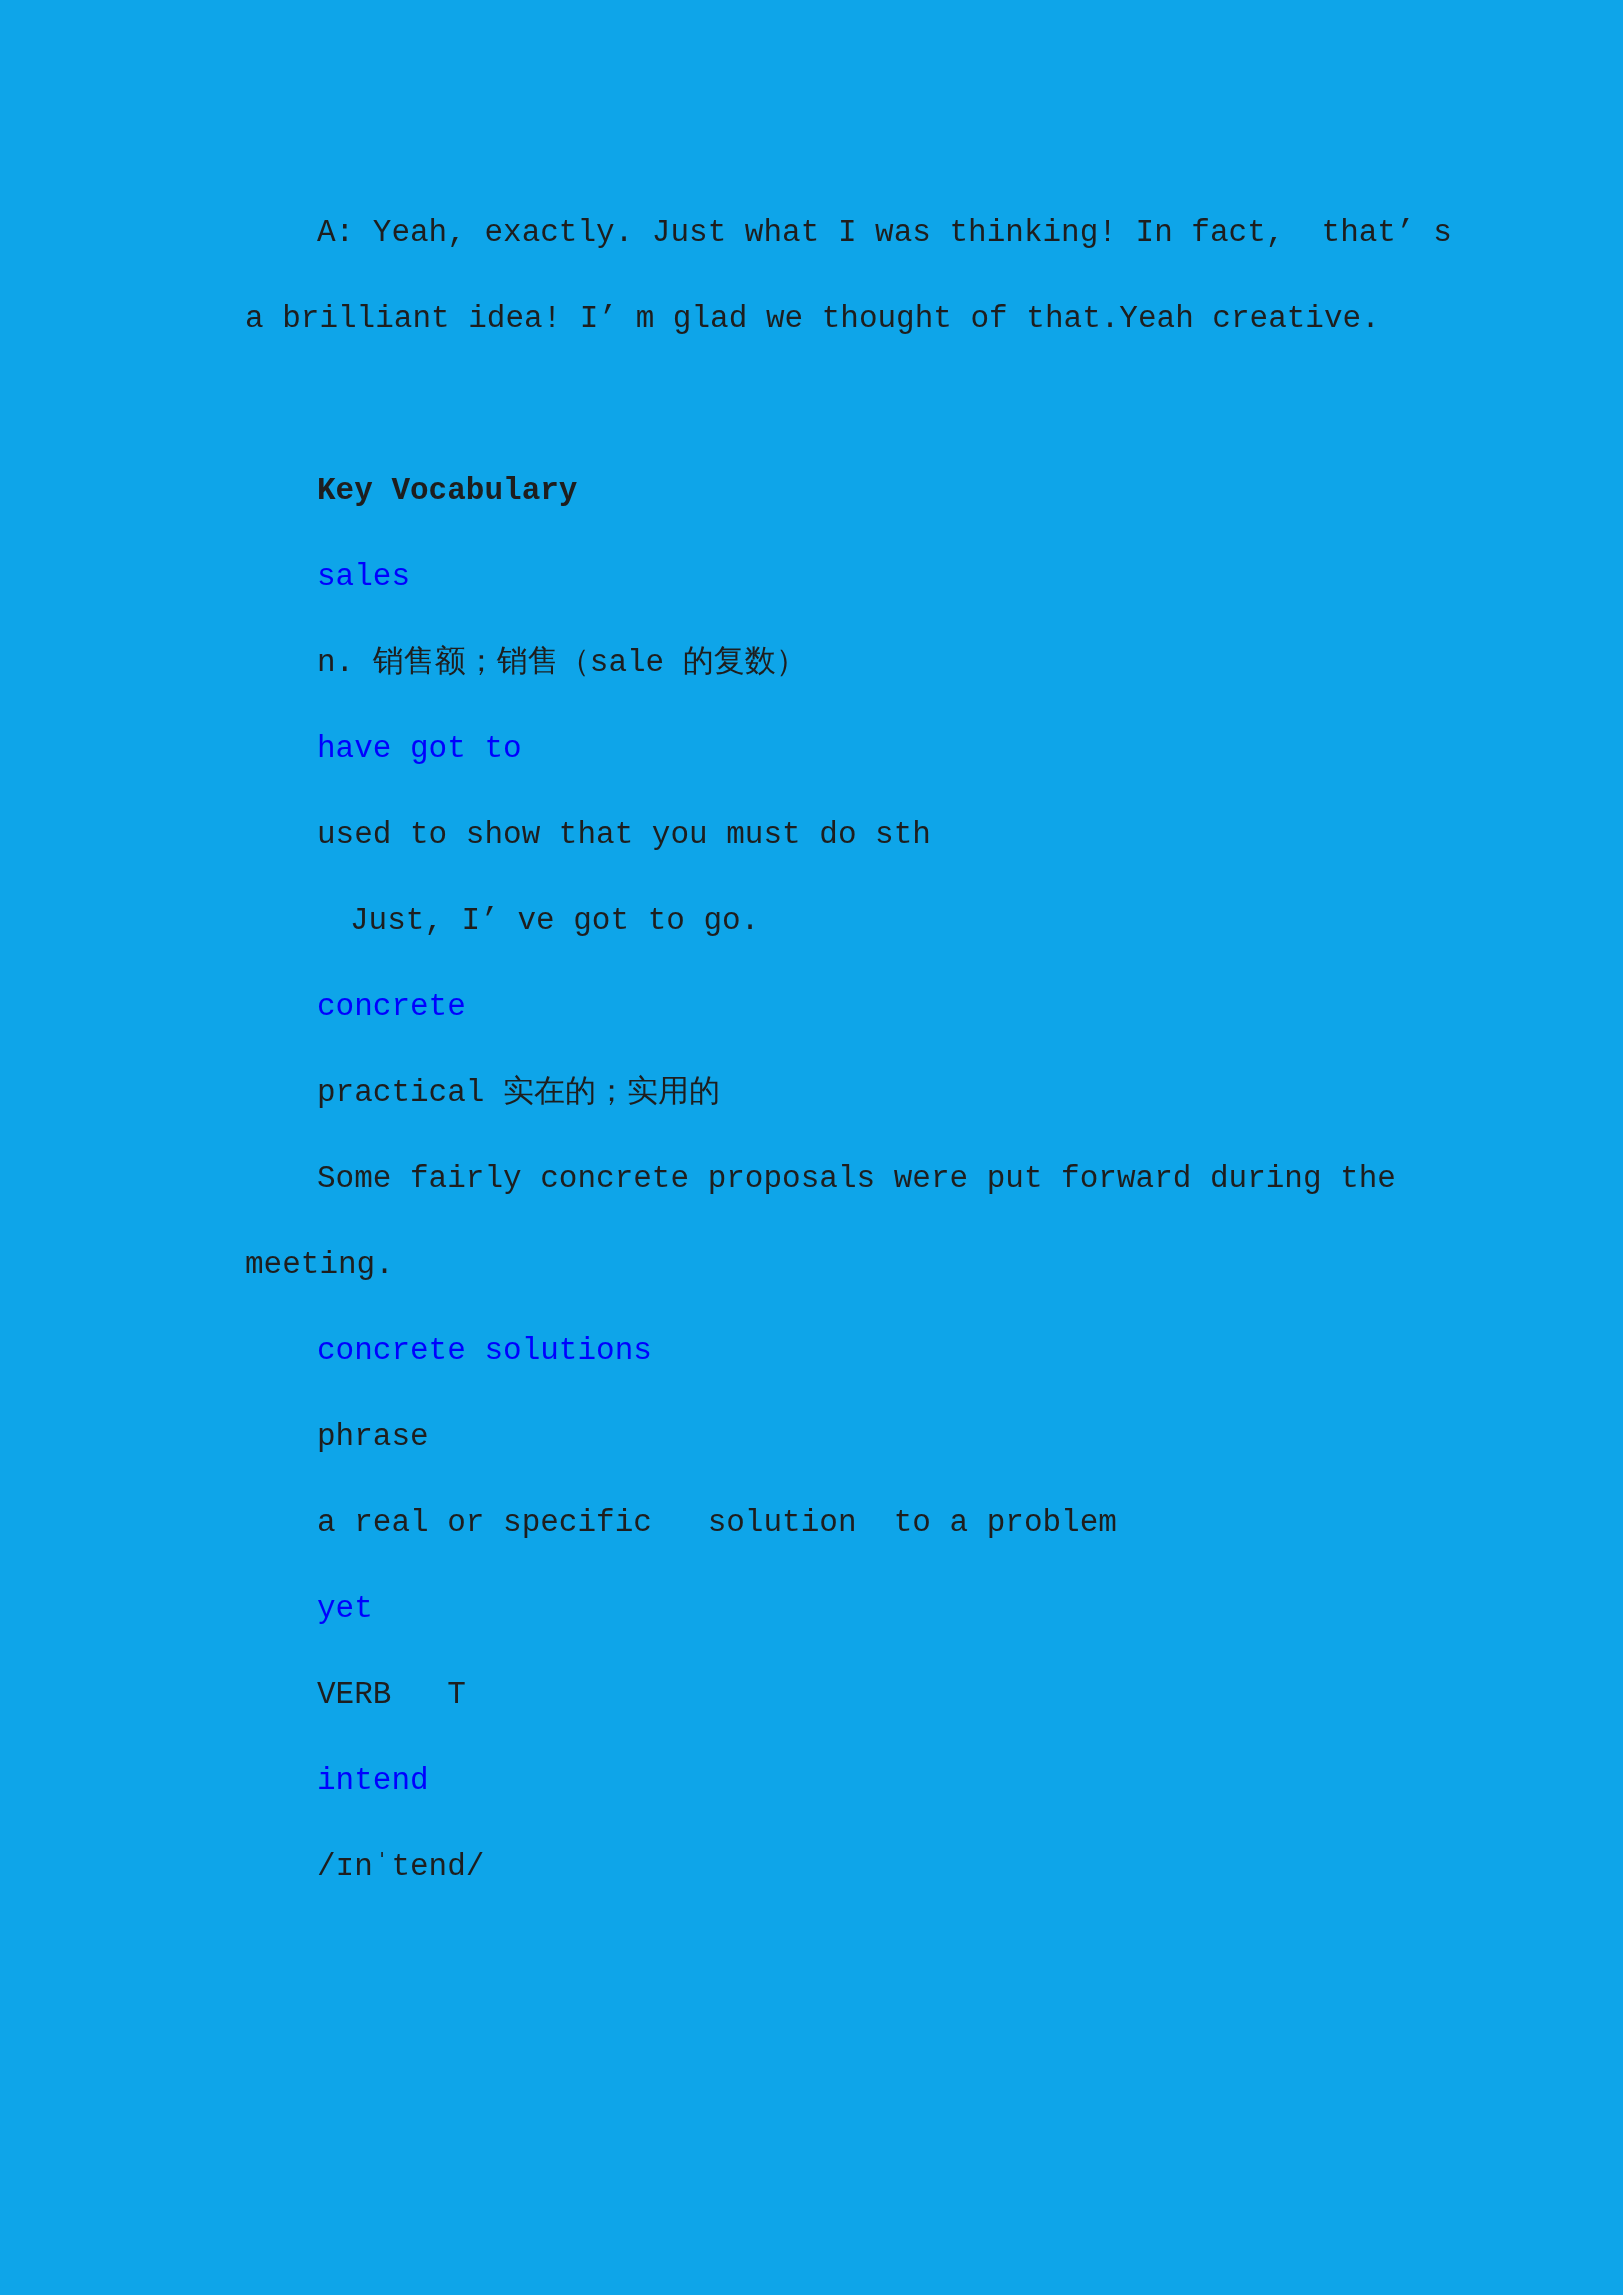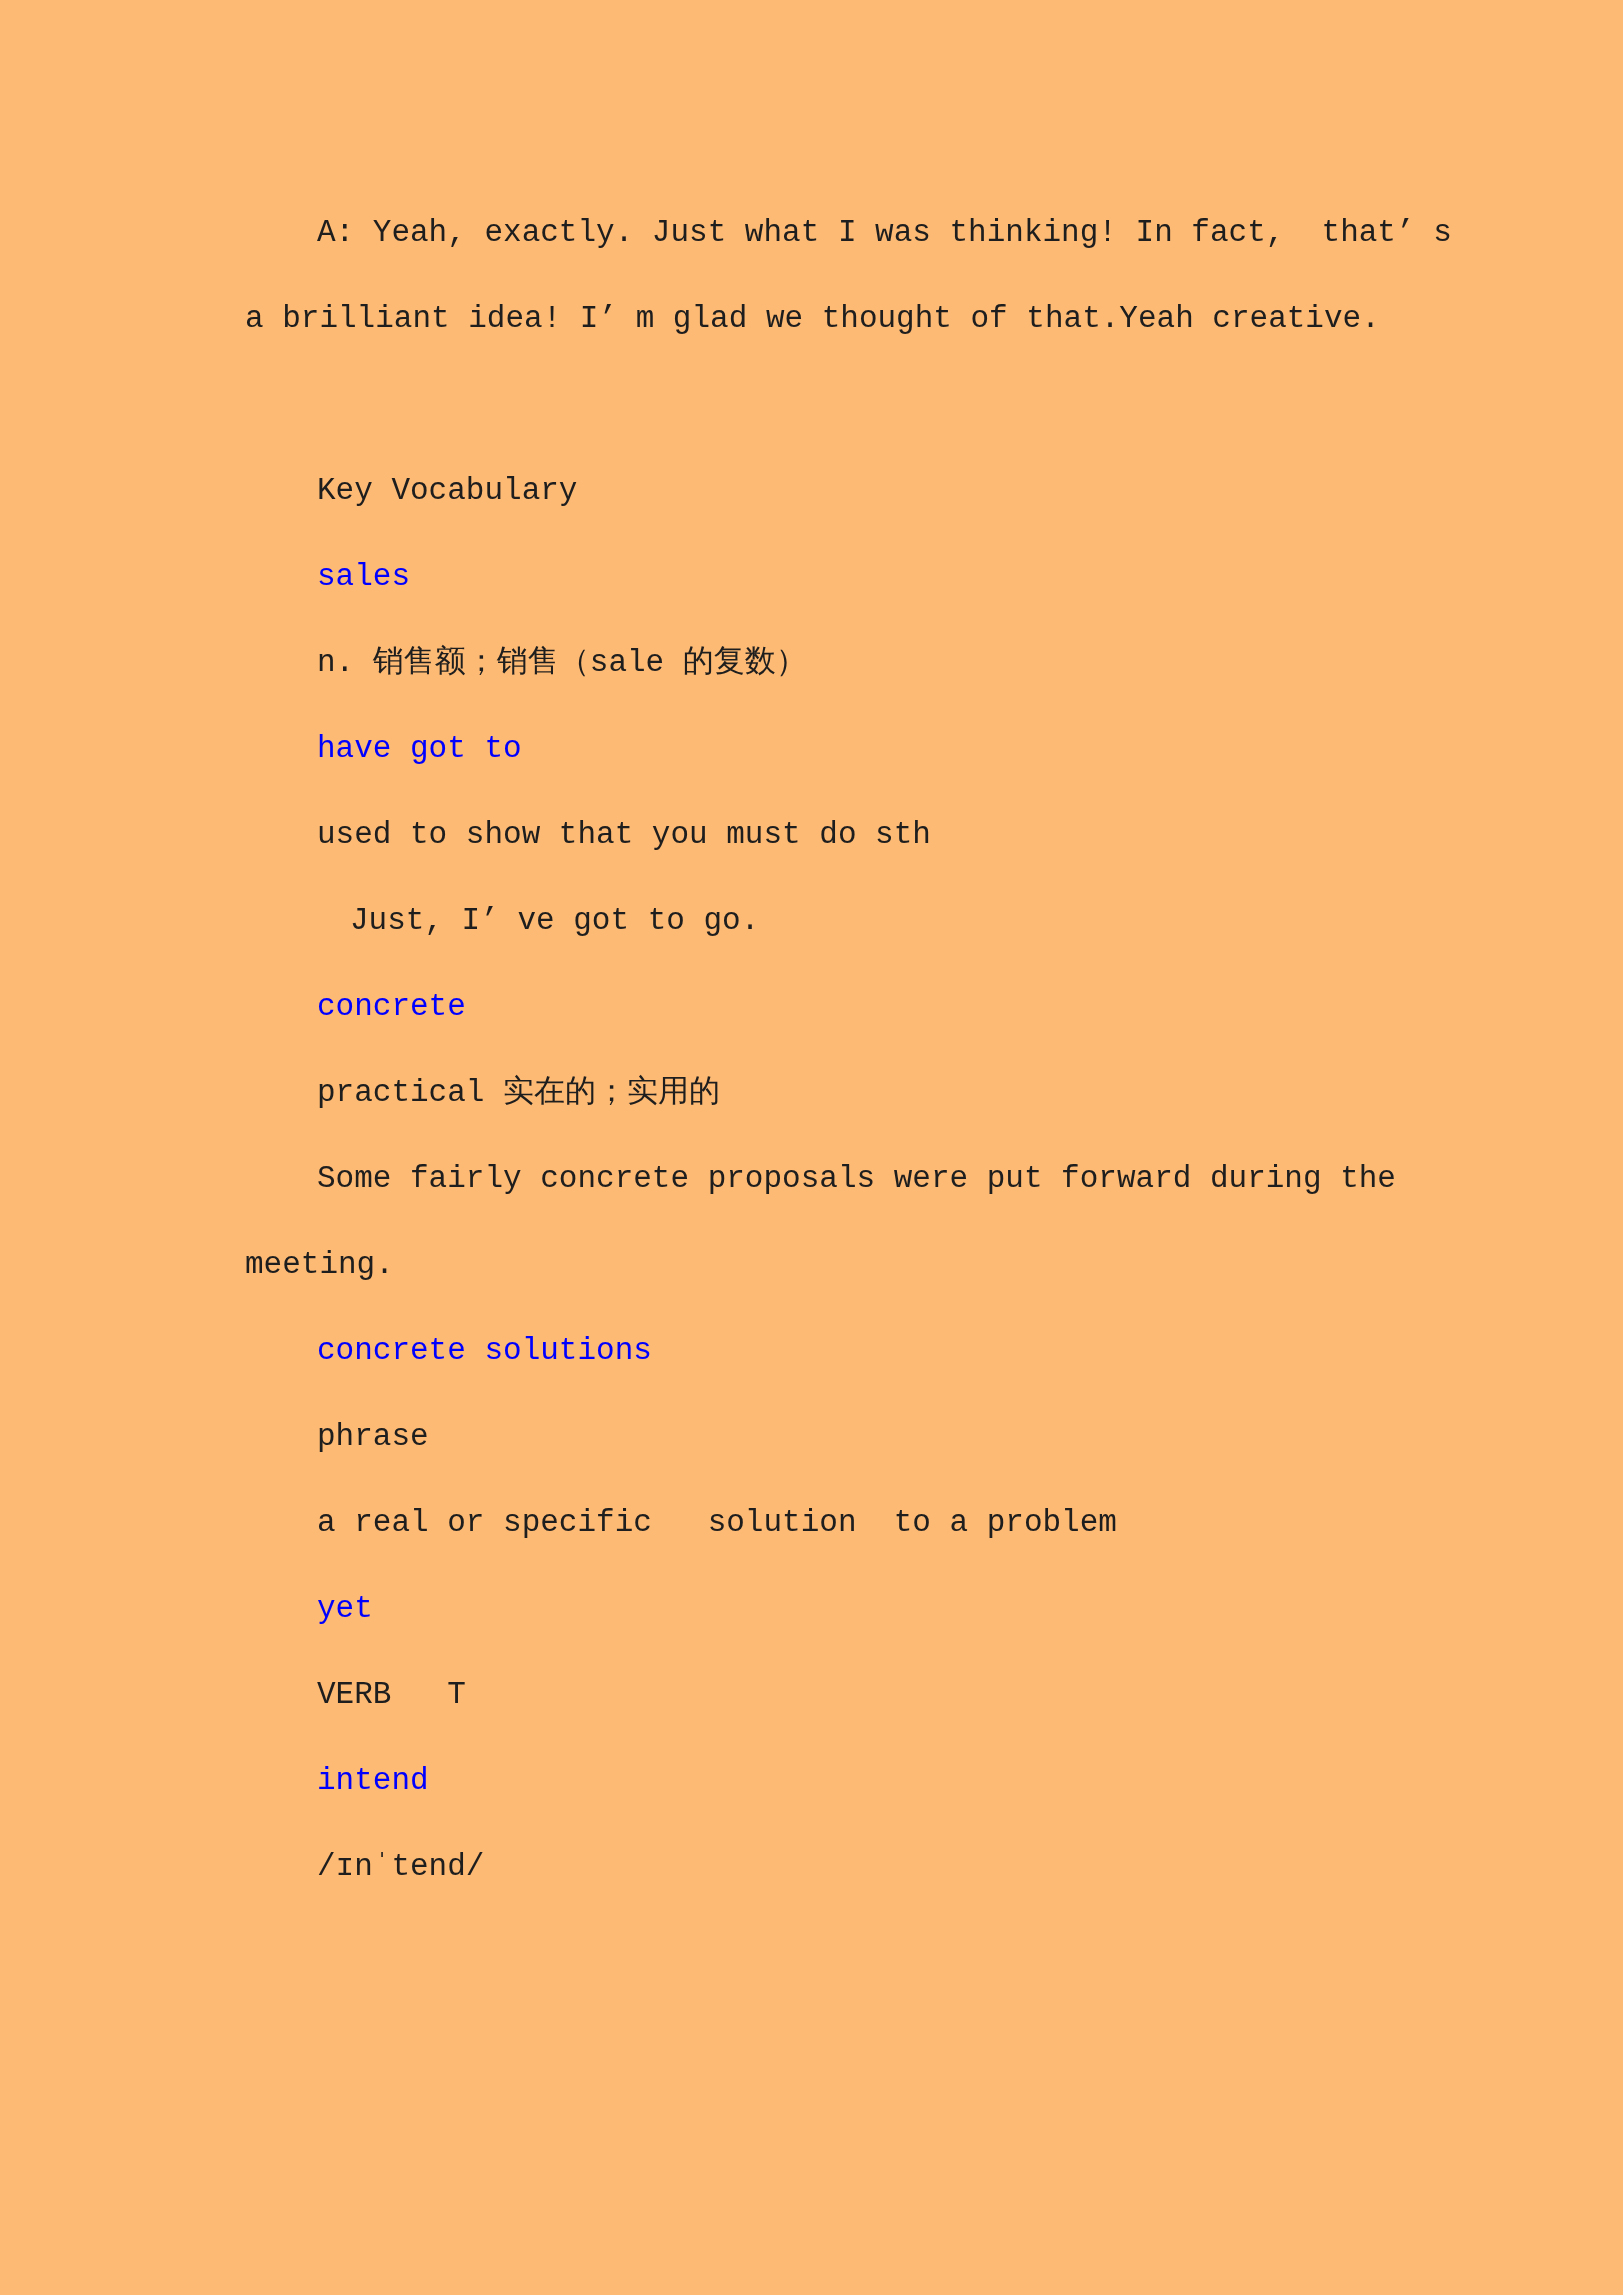--- a/index.html
+++ b/index.html
@@ -5,41 +5,41 @@
 <style>
   html, body {
     margin: 0;
     padding: 0;
     background: #ffffff;
   }
   .page {
     position: relative;
     width: 1623px;
     height: 2295px;
-    background: #fdba74;
+    background: #0ea5e9;
     overflow: hidden;
     font-family: "Liberation Mono", "DejaVu Sans Mono", monospace;
     font-size: 31px;
     color: #1e1e1e;
   }
   .content {
     position: absolute;
     top: 190px;
     left: 245px;
     right: 183px;
   }
   .line {
     height: 86px;
     line-height: 86px;
     white-space: pre;
   }
   .indent  { padding-left: 72px; }  
   .indent2 { padding-left: 105px; }  
   .margin  { padding-left: 0; }      
-  .heading { font-weight: normal; }
+  .heading { font-weight: bold; }
   .term    { color: #0000FF; }
 </style>
 </head>
 <body>
 
 <div class="page">
   <div class="content">
 
     <div class="line indent">A: Yeah, exactly. Just what I was thinking! In fact,  that’ s</div>
     <div class="line margin">a brilliant idea! I’ m glad we thought of that.Yeah creative.</div>

